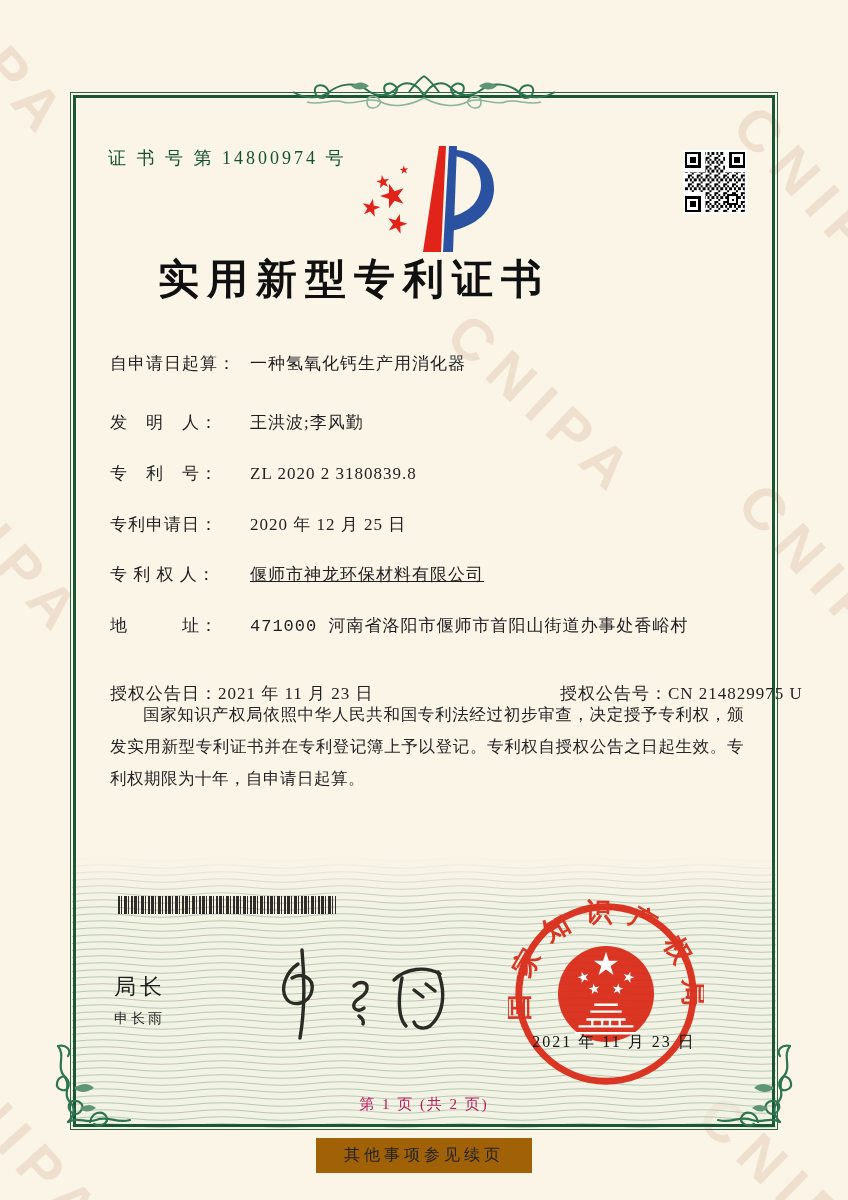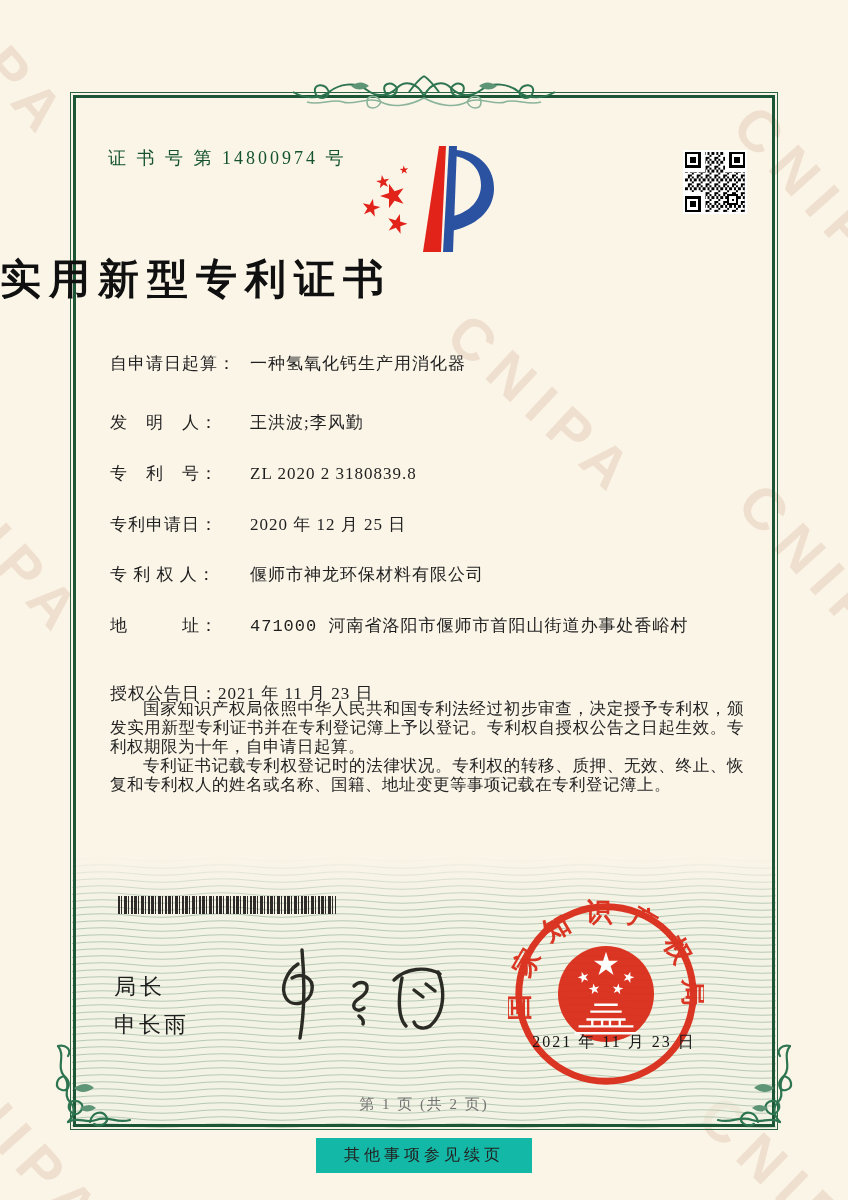--- a/index.html
+++ b/index.html
@@ -21,40 +21,40 @@
     mask-image:linear-gradient(to bottom,transparent,#000 18%);}
   .frame{position:absolute;left:70px;top:92px;width:706px;height:1036px;
     border:1px solid #2a6344;z-index:2;}
   .frame-inner{position:absolute;left:2px;top:2px;right:2px;bottom:2px;
     border:3px solid #1c5636;}
   .orn{position:absolute;z-index:3;}
   .cert-no{position:absolute;left:108px;top:146px;z-index:4;
     font-size:18px;letter-spacing:3px;color:#14532d;}
   .logo{position:absolute;left:343px;top:140px;z-index:4;}
   .qr{position:absolute;left:683px;top:150px;z-index:4;}
-  .title{position:absolute;left:0;top:252px;width:708px;text-align:left;z-index:4;
+  .title{position:absolute;left:0;top:252px;width:708px;text-align:center;z-index:4;
     font-size:41px;font-weight:bold;letter-spacing:8px;color:#101010;}
   .frow{position:absolute;left:110px;z-index:4;font-size:17px;letter-spacing:1px;white-space:nowrap;}
   .flabel{display:inline-block;width:122px;white-space:nowrap;}
   .fvalue{margin-left:18px;}
   .grant2{position:absolute;left:450px;top:0;}
   .body-text{position:absolute;left:110px;top:699px;width:634px;z-index:4;
-    font-size:16.5px;line-height:19px;text-align:justify;letter-spacing:0.5px;color:#242424;}
+    font-size:16.5px;line-height:32px;text-align:justify;letter-spacing:0.5px;color:#242424;}
   .body-text p{margin:0;text-indent:2em;}
   .barcode{position:absolute;left:118px;top:896px;z-index:4;}
   .sig-title{position:absolute;left:114px;top:972px;z-index:4;font-size:22px;letter-spacing:4px;}
-  .sig-name{position:absolute;left:114px;top:1010px;z-index:4;font-size:22px;letter-spacing:3px;}
+  .sig-name{position:absolute;left:114px;top:1010px;z-index:4;font-size:14px;letter-spacing:3px;}
   .signature{position:absolute;left:256px;top:942px;z-index:4;}
   .seal{position:absolute;left:508px;top:896px;z-index:4;opacity:0.95;}
   .seal-date{position:absolute;left:514px;top:1032px;width:200px;text-align:center;z-index:5;
     font-size:16px;letter-spacing:2px;color:#161616;}
   .page-num{position:absolute;left:0;top:1095px;width:848px;text-align:center;z-index:4;
-    font-size:15px;letter-spacing:2px;color:#737373;}
+    font-size:15px;letter-spacing:2px;color:#be185d;}
   .cont-note{position:absolute;left:50%;transform:translateX(-50%);top:1138px;z-index:4;
-    background:#14b8a6;padding:7px 28px;font-size:16px;letter-spacing:4px;color:#222;}
+    background:#a16207;padding:7px 28px;font-size:16px;letter-spacing:4px;color:#222;}
 </style>
 </head>
 <body>
 
 <div class="wm" style="left:-70px;top:-70px;transform:rotate(49deg);">CNIPA</div>
 <div class="wm" style="left:480px;top:300px;transform:rotate(43deg);">CNIPA</div>
 <div class="wm" style="left:770px;top:92px;transform:rotate(48deg);">CNIPA</div>
 <div class="wm" style="left:-58px;top:430px;transform:rotate(48deg);">CNIPA</div>
 <div class="wm" style="left:775px;top:470px;transform:rotate(48deg);">CNIPA</div>
 <div class="wm" style="left:-38px;top:1030px;transform:rotate(48deg);">CNIPA</div>
@@ -182,33 +182,35 @@
 </div>
 <div class="frow" style="top:411px;">
   <span class="flabel">发　明　人：</span><span class="fvalue">王洪波;李风勤</span>
 </div>
 <div class="frow" style="top:462px;">
   <span class="flabel">专　利　号：</span><span class="fvalue">ZL 2020 2 3180839.8</span>
 </div>
 <div class="frow" style="top:513px;">
   <span class="flabel">专利申请日：</span><span class="fvalue">2020 年 12 月 25 日</span>
 </div>
-<div class="frow" style="top:563px;">
+<div class="frow" style="top:563px;text-decoration:underline;">
   <span class="flabel">专 利 权 人：</span><span class="fvalue">偃师市神龙环保材料有限公司</span>
 </div>
 <div class="frow" style="top:614px;font-family:Liberation Mono, monospace;">
   <span class="flabel">地　　　址：</span><span class="fvalue">471000 河南省洛阳市偃师市首阳山街道办事处香峪村</span>
 </div>
 <div class="frow" style="top:682px;width:640px;">
   <span>授权公告日：</span><span>2021 年 11 月 23 日</span>
+  <span class="grant2">
+    <span>授权公告号：</span><span>CN 214829975 U</span>
+  </span>
 </div>
 
 <div class="body-text">
   <p>国家知识产权局依照中华人民共和国专利法经过初步审查，决定授予专利权，颁发实用新型专利证书并在专利登记簿上予以登记。专利权自授权公告之日起生效。专利权期限为十年，自申请日起算。</p>
-  <p>专利证书记载专利权登记时的法律状况。专利权的转移、质押、无效、终止、恢复和专利权人的姓名或名称、国籍、地址变更等事项记载在专利登记簿上。</p>
 </div>
 
 <svg class="barcode" width="218" height="18" viewBox="0 0 218 18" preserveAspectRatio="none">
   <defs>
     <pattern id="bc" width="17" height="18" patternUnits="userSpaceOnUse">
       <g fill="#2e2a28">
         <rect x="0" width="2" height="18"></rect>
           <rect x="3" width="1" height="18"></rect>
         <rect x="6" width="3" height="18"></rect>
           <rect x="10" width="1" height="18"></rect>

